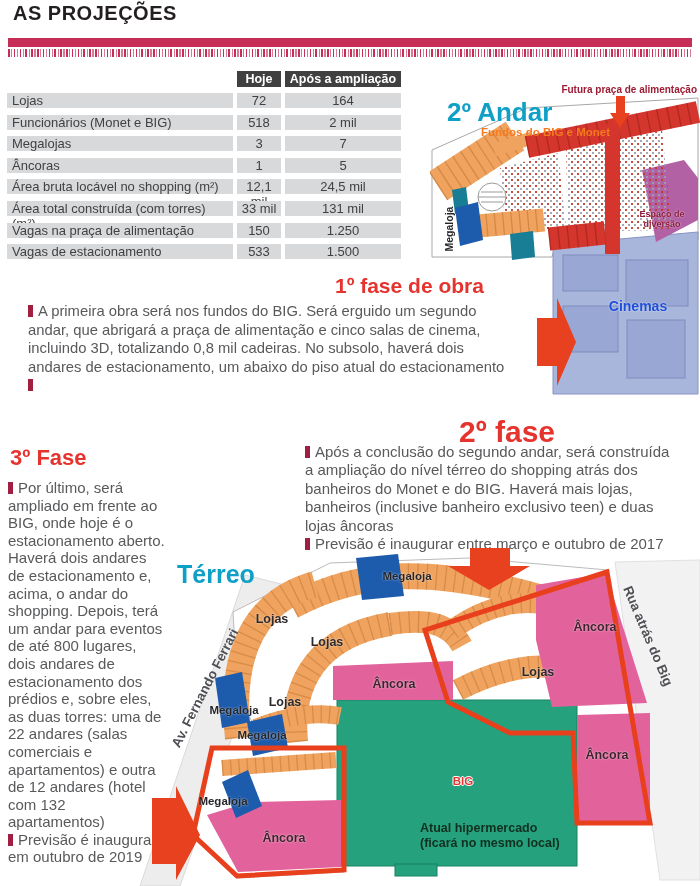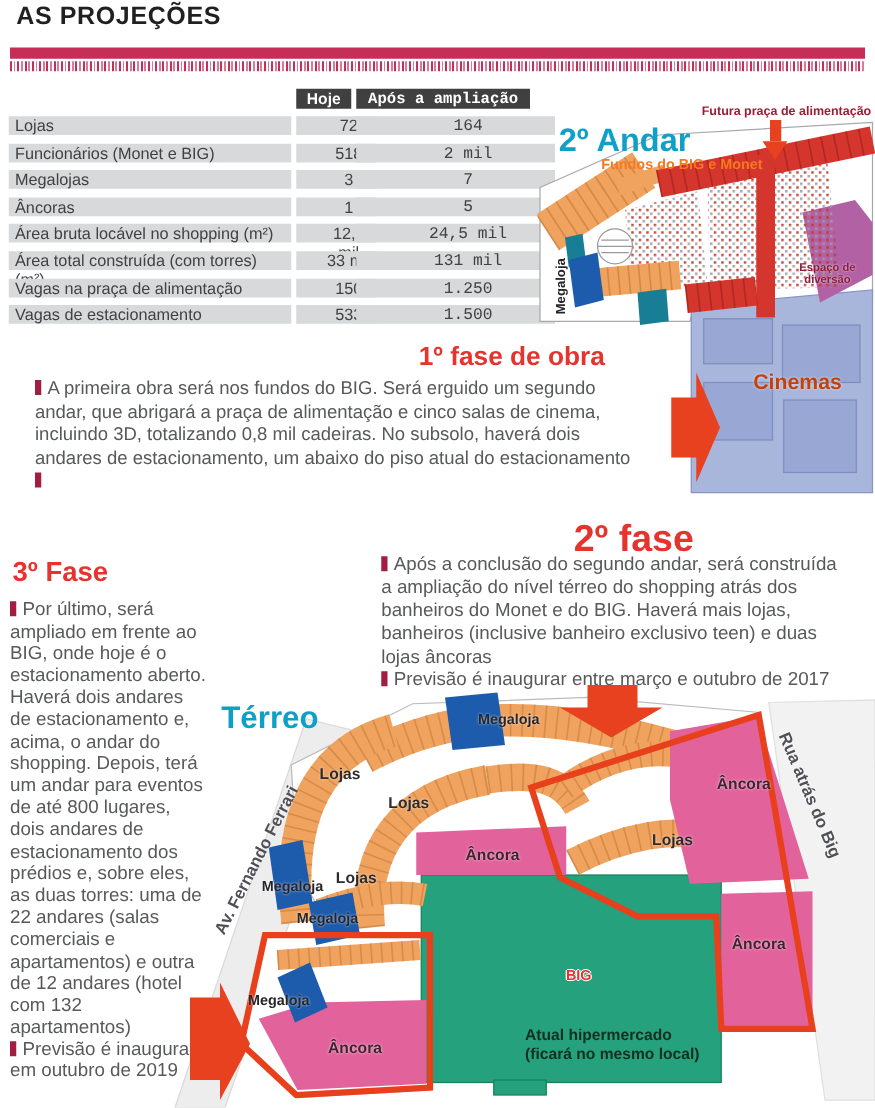--- a/index.html
+++ b/index.html
@@ -11,24 +11,24 @@
          color:#231f20;letter-spacing:.5px;}
   .bar{position:absolute;left:8px;top:38px;width:684px;height:9px;background:#c62e58;}
   .stripes{position:absolute;left:8px;top:49px;width:684px;height:8px;
            background:repeating-linear-gradient(90deg,#c62e58 0 1.6px,#fff 1.6px 3.1px,#d87c95 3.1px 4.4px,#fff 4.4px 5.8px);}
   
   .tbl{position:absolute;left:7px;top:71px;width:425px;}
   .thead{height:16px;margin-bottom:6px;position:relative;}
   .th{position:absolute;top:0;height:16px;background:#404040;color:#fff;
       font-size:12.5px;font-weight:700;text-align:center;line-height:16px;}
   .trow{height:15px;margin-bottom:6.6px;position:relative;font-size:13px;color:#414042;}
-  .tc{position:absolute;top:0;height:15px;background:#d8d9da;line-height:15px;padding-left:20px;}
+  .tc{position:absolute;top:0;height:15px;background:#d8d9da;line-height:15px;}
   .c-label{left:0;width:226px;padding-left:5px;box-sizing:border-box;}
   .c-today{left:230px;width:44px;text-align:center;}
-  .c-after{left:278px;width:139px;text-align:center;font-family:Liberation Mono, monospace;}
+  .c-after{left:278px;width:116px;text-align:center;}
   
   .red-h{position:absolute;color:#e5332e;font-weight:700;white-space:nowrap;}
   .cyan-h{position:absolute;color:#0fa0c8;font-weight:700;white-space:nowrap;}
   .orange-h{position:absolute;color:#f4791f;font-weight:700;white-space:nowrap;}
   .maroon-h{position:absolute;color:#9d1c34;font-weight:700;white-space:nowrap;}
   
   .para{color:#58595b;}
   .bullet{display:inline-block;width:5px;height:12px;background:#a21e41;
           margin-right:5px;vertical-align:-1px;}
   #phase1-block{position:absolute;left:28px;top:302px;width:480px;
@@ -40,21 +40,21 @@
   
   .lbl{position:absolute;font-weight:700;white-space:nowrap;color:#2e2a2b;
        transform:translate(-50%,-50%);text-shadow:0 0 2px rgba(255,255,255,.75);}
   .lbl-lojas{font-size:12.5px;}
   .lbl-mega{font-size:11.5px;color:#26262a;}
   .lbl-anc{font-size:12.5px;color:#3f242e;}
   .street{font-size:13.5px;color:#4f5055;}
   .rot-l{transform:translate(-50%,-50%) rotate(-63deg);}
   .rot-r{transform:translate(-50%,-50%) rotate(67deg);}
   .rot-v{transform:translate(-50%,-50%) rotate(-90deg);}
-  .lbl-cine{font-size:17px;color:#c2410c;}
+  .lbl-cine{font-size:14px;color:#1d4ed8;}
   .lbl-espaco{font-size:9px;color:#8c1d3f;white-space:normal;width:54px;
               text-align:center;line-height:9.5px;}
   .lbl-big{font-size:11.5px;color:#e5332e;
            text-shadow:-1px 0 #fff,1px 0 #fff,0 -1px #fff,0 1px #fff;}
   .lbl-hiper{position:absolute;left:420px;top:821px;font-weight:700;font-size:12.5px;
              line-height:15px;color:#11301f;transform:none;white-space:nowrap;}
 </style>
 </head>
 <body>
 

